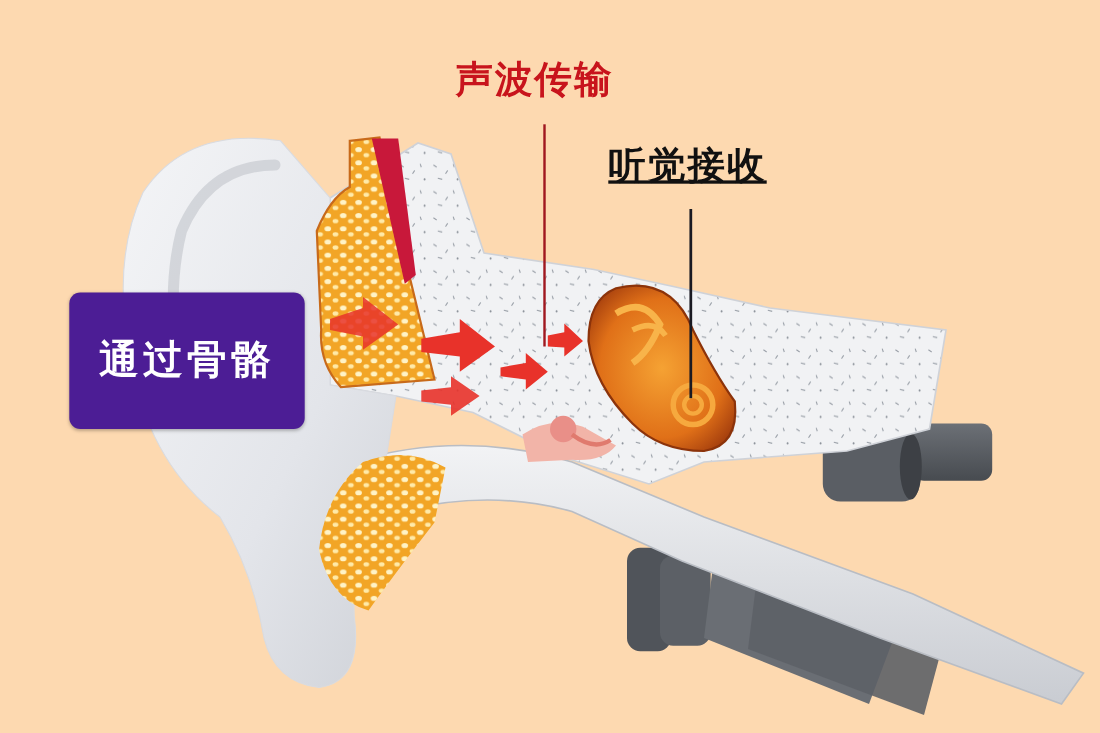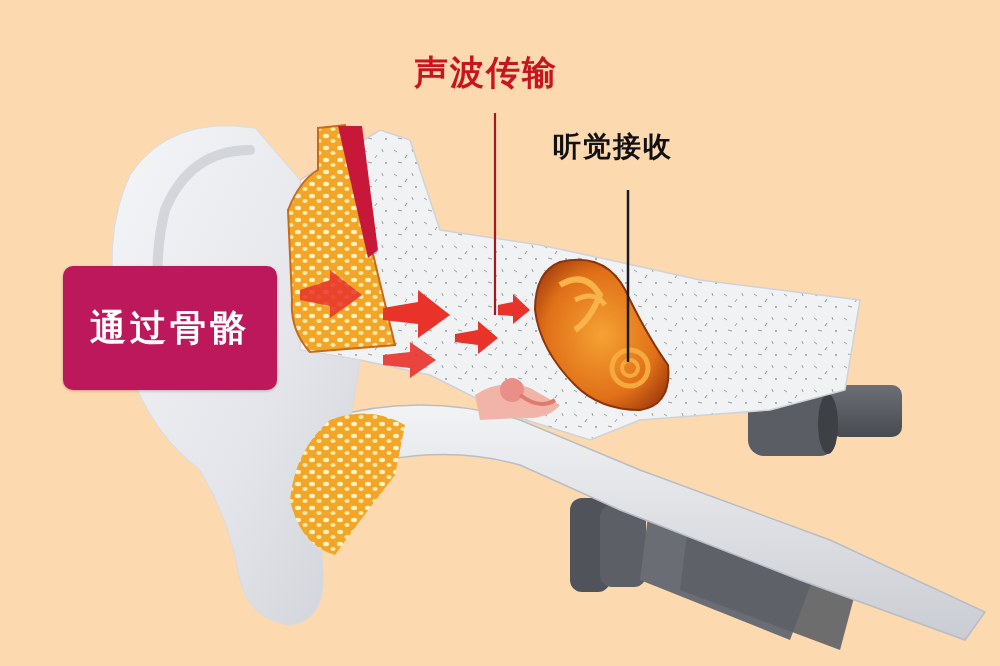--- a/index.html
+++ b/index.html
@@ -7,24 +7,24 @@
     width: 1000px; height: 666px; overflow: hidden; position: relative;
     background: #fdd9b0;
     font-family: "DejaVu Sans", sans-serif;
   }
   .canvas { position: absolute; left: 0; top: 0; width: 1000px; height: 666px; }
   .label {
     position: absolute; font-weight: bold; letter-spacing: 2px; white-space: nowrap;
     font-family: "DejaVu Sans", sans-serif;
   }
   .label-top { left: 414px; top: 50px; font-size: 34px; color: #c8141c; text-align: center; }
-  .label-right { left: 553px; top: 128px; font-size: 28px; color: #111111; }
+  .label-right { left: 553px; top: 128px; font-size: 34px; color: #111111; text-decoration: underline; }
   .callout-box {
     position: absolute; left: 63px; top: 266px; width: 214px; height: 124px;
-    background: #be185d; border-radius: 10px;
+    background: #4c1d95; border-radius: 10px;
     box-shadow: 0 1px 3px rgba(0,0,0,0.25);
     display: flex; flex-direction: column; justify-content: center; align-items: center;
   }
   .callout-line {
     font-size: 36px; font-weight: bold; color: #ffffff; letter-spacing: 4px; line-height: 52px;
     font-family: "DejaVu Sans", sans-serif;
   }
 </style>
 </head>
 <body>

